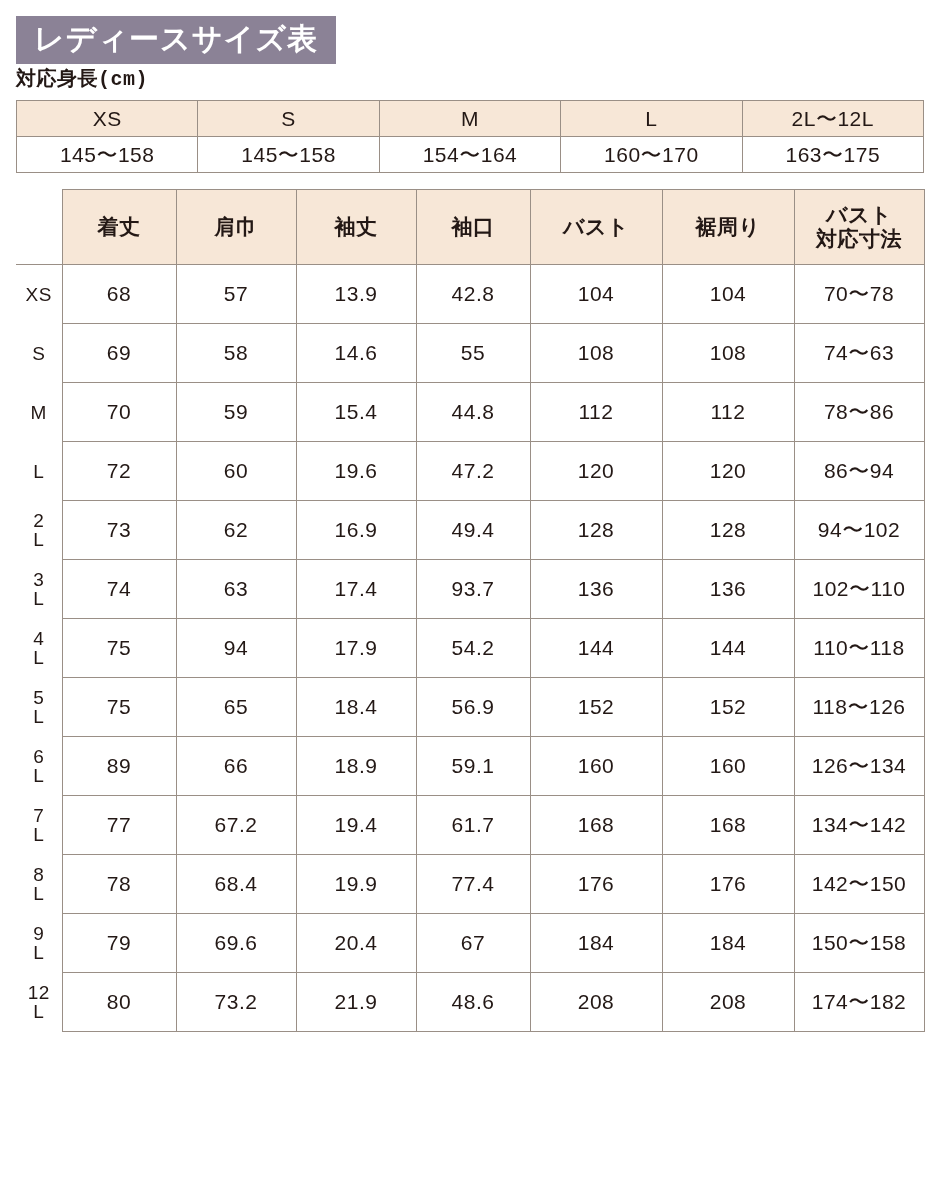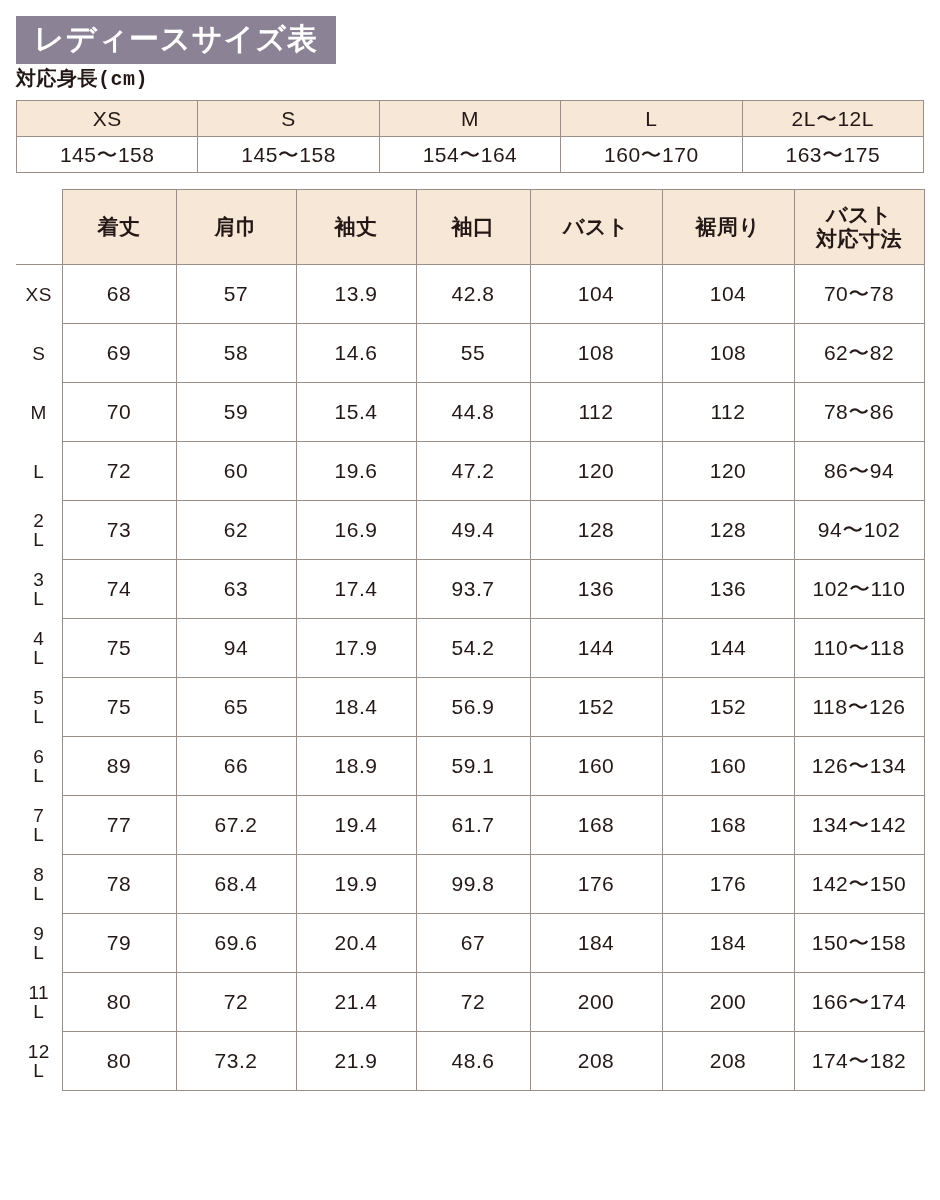--- a/index.html
+++ b/index.html
@@ -210,21 +210,21 @@
             <span class="stack">
               <span>S</span>
             </span>
           </td>
           <td>69</td>
           <td>58</td>
           <td>14.6</td>
           <td>55</td>
           <td>108</td>
           <td>108</td>
-          <td>62〜82</td>
+          <td>74〜63</td>
         </tr>
         <tr>
           <td class="size-cell">
             <span class="stack">
               <span>M</span>
             </span>
           </td>
           <td>70</td>
           <td>59</td>
           <td>15.4</td>
@@ -340,21 +340,21 @@
         <tr>
           <td class="size-cell">
             <span class="stack">
               <span>8</span>
               <span>L</span>
             </span>
           </td>
           <td>78</td>
           <td>68.4</td>
           <td>19.9</td>
-          <td>99.8</td>
+          <td>77.4</td>
           <td>176</td>
           <td>176</td>
           <td>142〜150</td>
         </tr>
         <tr>
           <td class="size-cell">
             <span class="stack">
               <span>9</span>
               <span>L</span>
             </span>
@@ -363,35 +363,20 @@
           <td>69.6</td>
           <td>20.4</td>
           <td>67</td>
           <td>184</td>
           <td>184</td>
           <td>150〜158</td>
         </tr>
         <tr>
           <td class="size-cell">
             <span class="stack">
-              <span>11</span>
-              <span>L</span>
-            </span>
-          </td>
-          <td>80</td>
-          <td>72</td>
-          <td>21.4</td>
-          <td>72</td>
-          <td>200</td>
-          <td>200</td>
-          <td>166〜174</td>
-        </tr>
-        <tr>
-          <td class="size-cell">
-            <span class="stack">
               <span>12</span>
               <span>L</span>
             </span>
           </td>
           <td>80</td>
           <td>73.2</td>
           <td>21.9</td>
           <td>48.6</td>
           <td>208</td>
           <td>208</td>

